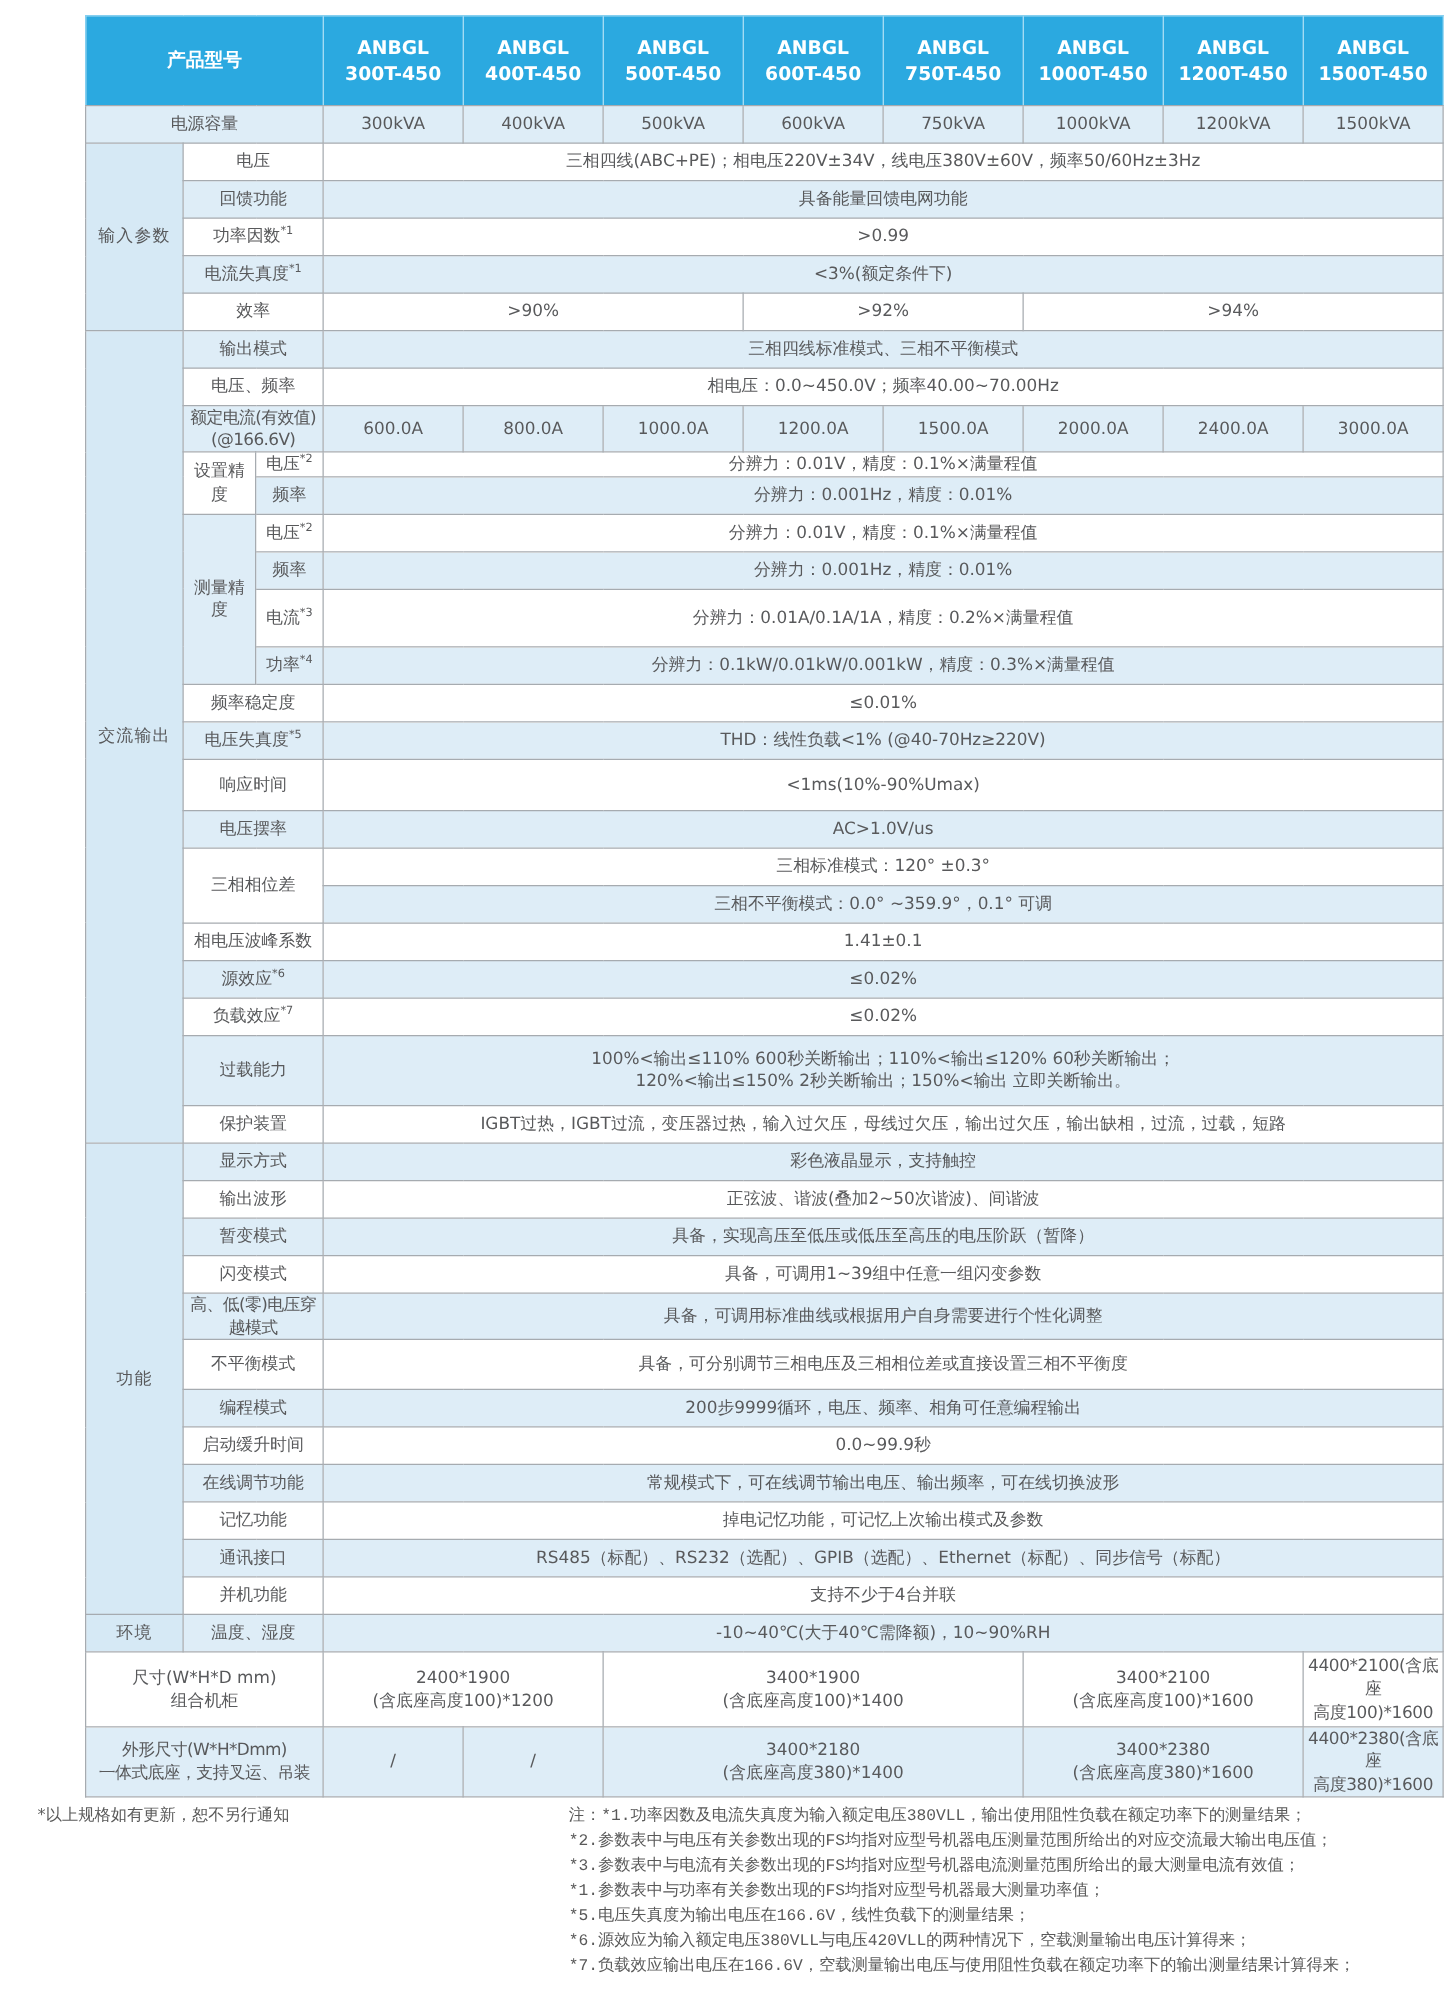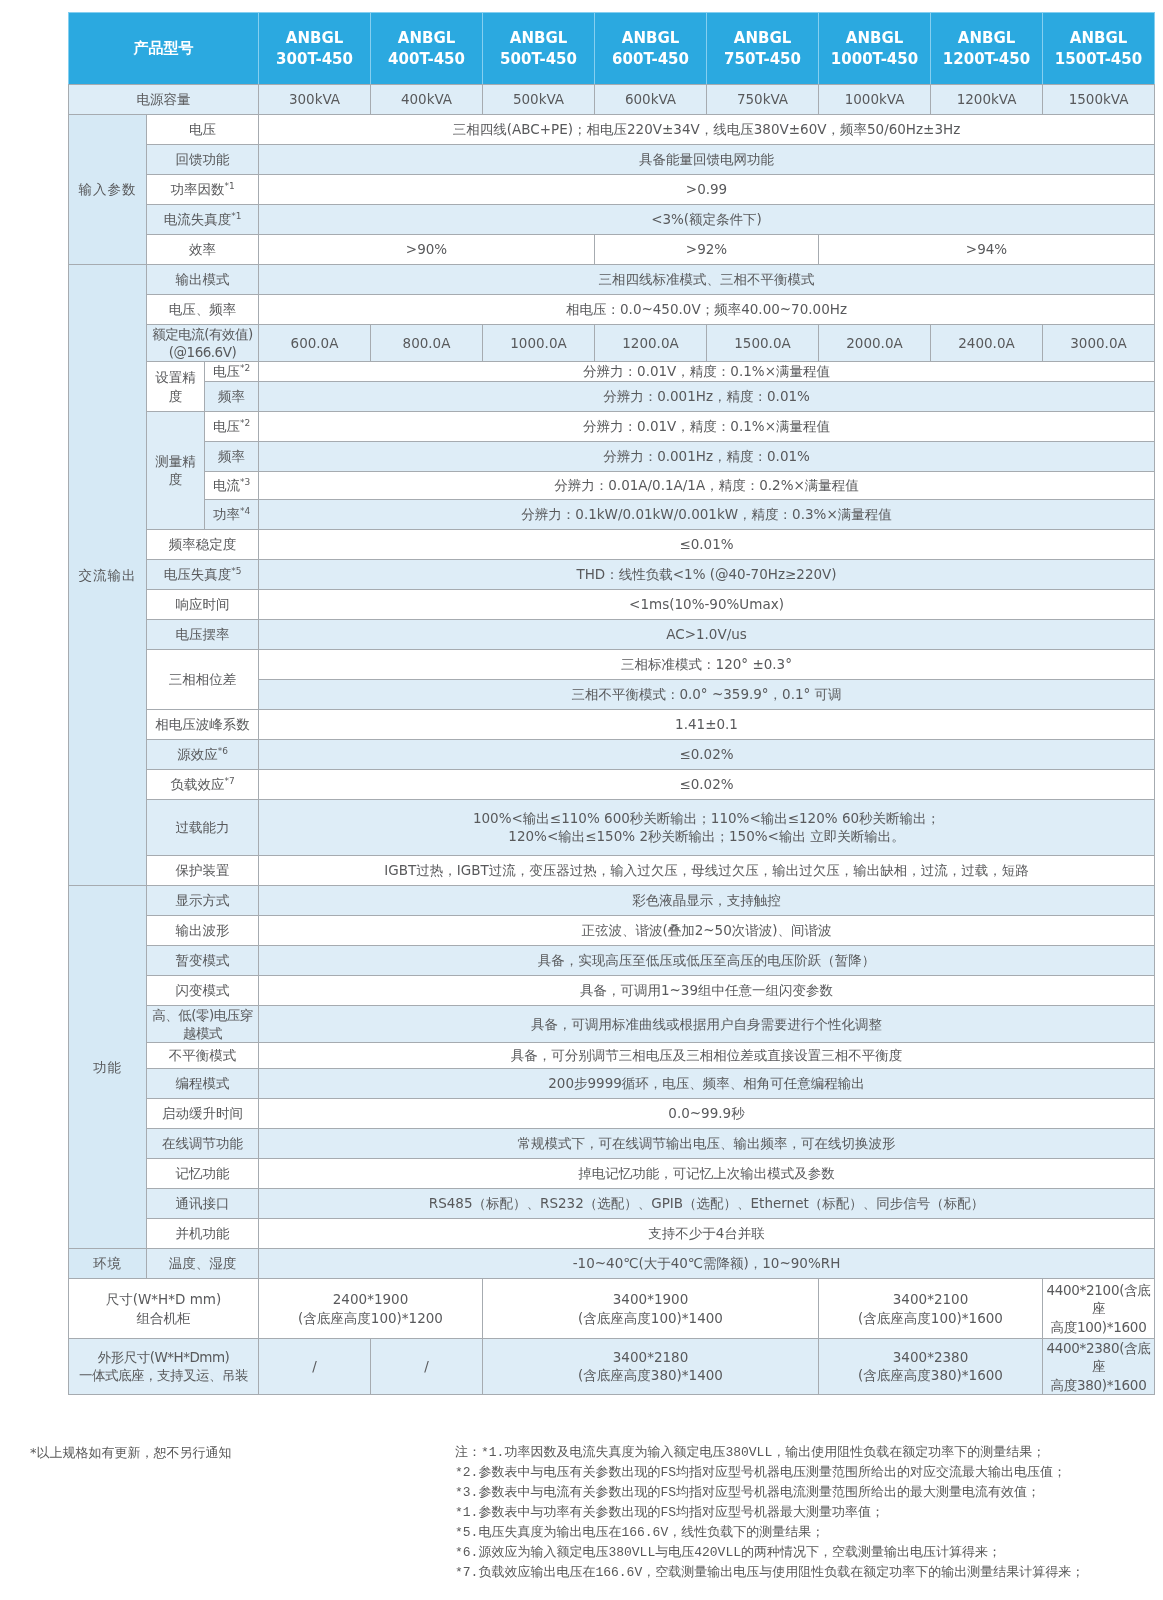--- a/index.html
+++ b/index.html
@@ -137,37 +137,37 @@
         </tr>
         <tr style="height: 30px;">
           <td rowspan="4" class="label bg-shade">测量精度</td>
           <td class="label">电压<sup>*2</sup></td>
           <td colspan="8">分辨力：0.01V，精度：0.1%×满量程值</td>
         </tr>
         <tr style="height: 30px;">
           <td class="label shade">频率</td>
           <td colspan="8" class="shade">分辨力：0.001Hz，精度：0.01%</td>
         </tr>
-        <tr style="height: 28px;">
+        <tr style="height: 46px;">
           <td class="label">电流<sup>*3</sup></td>
           <td colspan="8">分辨力：0.01A/0.1A/1A，精度：0.2%×满量程值</td>
         </tr>
         <tr style="height: 30px;">
           <td class="label shade">功率<sup>*4</sup></td>
           <td colspan="8" class="shade">分辨力：0.1kW/0.01kW/0.001kW，精度：0.3%×满量程值</td>
         </tr>
         <tr style="height: 30px;">
           <td colspan="2" class="label">频率稳定度</td>
           <td colspan="8">≤0.01%</td>
         </tr>
         <tr style="height: 30px;">
           <td colspan="2" class="label shade">电压失真度<sup>*5</sup></td>
           <td colspan="8" class="shade">THD：线性负载&lt;1% (@40-70Hz≥220V)</td>
         </tr>
-        <tr style="height: 30px;">
+        <tr style="height: 41px;">
           <td colspan="2" class="label">响应时间</td>
           <td colspan="8">&lt;1ms(10%-90%Umax)</td>
         </tr>
         <tr style="height: 30px;">
           <td colspan="2" class="label shade">电压摆率</td>
           <td colspan="8" class="shade">AC&gt;1.0V/us</td>
         </tr>
         <tr style="height: 30px;">
           <td colspan="2" rowspan="2" class="label bg-white">三相相位差</td>
           <td colspan="8">三相标准模式：120° ±0.3°</td>
@@ -209,21 +209,21 @@
           <td colspan="8" class="shade">具备，实现高压至低压或低压至高压的电压阶跃（暂降）</td>
         </tr>
         <tr style="height: 30px;">
           <td colspan="2" class="label">闪变模式</td>
           <td colspan="8">具备，可调用1~39组中任意一组闪变参数</td>
         </tr>
         <tr style="height: 30px;">
           <td colspan="2" class="label small shade">高、低(零)电压穿越模式</td>
           <td colspan="8" class="shade">具备，可调用标准曲线或根据用户自身需要进行个性化调整</td>
         </tr>
-        <tr style="height: 26px;">
+        <tr style="height: 40px;">
           <td colspan="2" class="label">不平衡模式</td>
           <td colspan="8">具备，可分别调节三相电压及三相相位差或直接设置三相不平衡度</td>
         </tr>
         <tr style="height: 30px;">
           <td colspan="2" class="label shade">编程模式</td>
           <td colspan="8" class="shade">200步9999循环，电压、频率、相角可任意编程输出</td>
         </tr>
         <tr style="height: 30px;">
           <td colspan="2" class="label">启动缓升时间</td>
           <td colspan="8">0.0~99.9秒</td>

